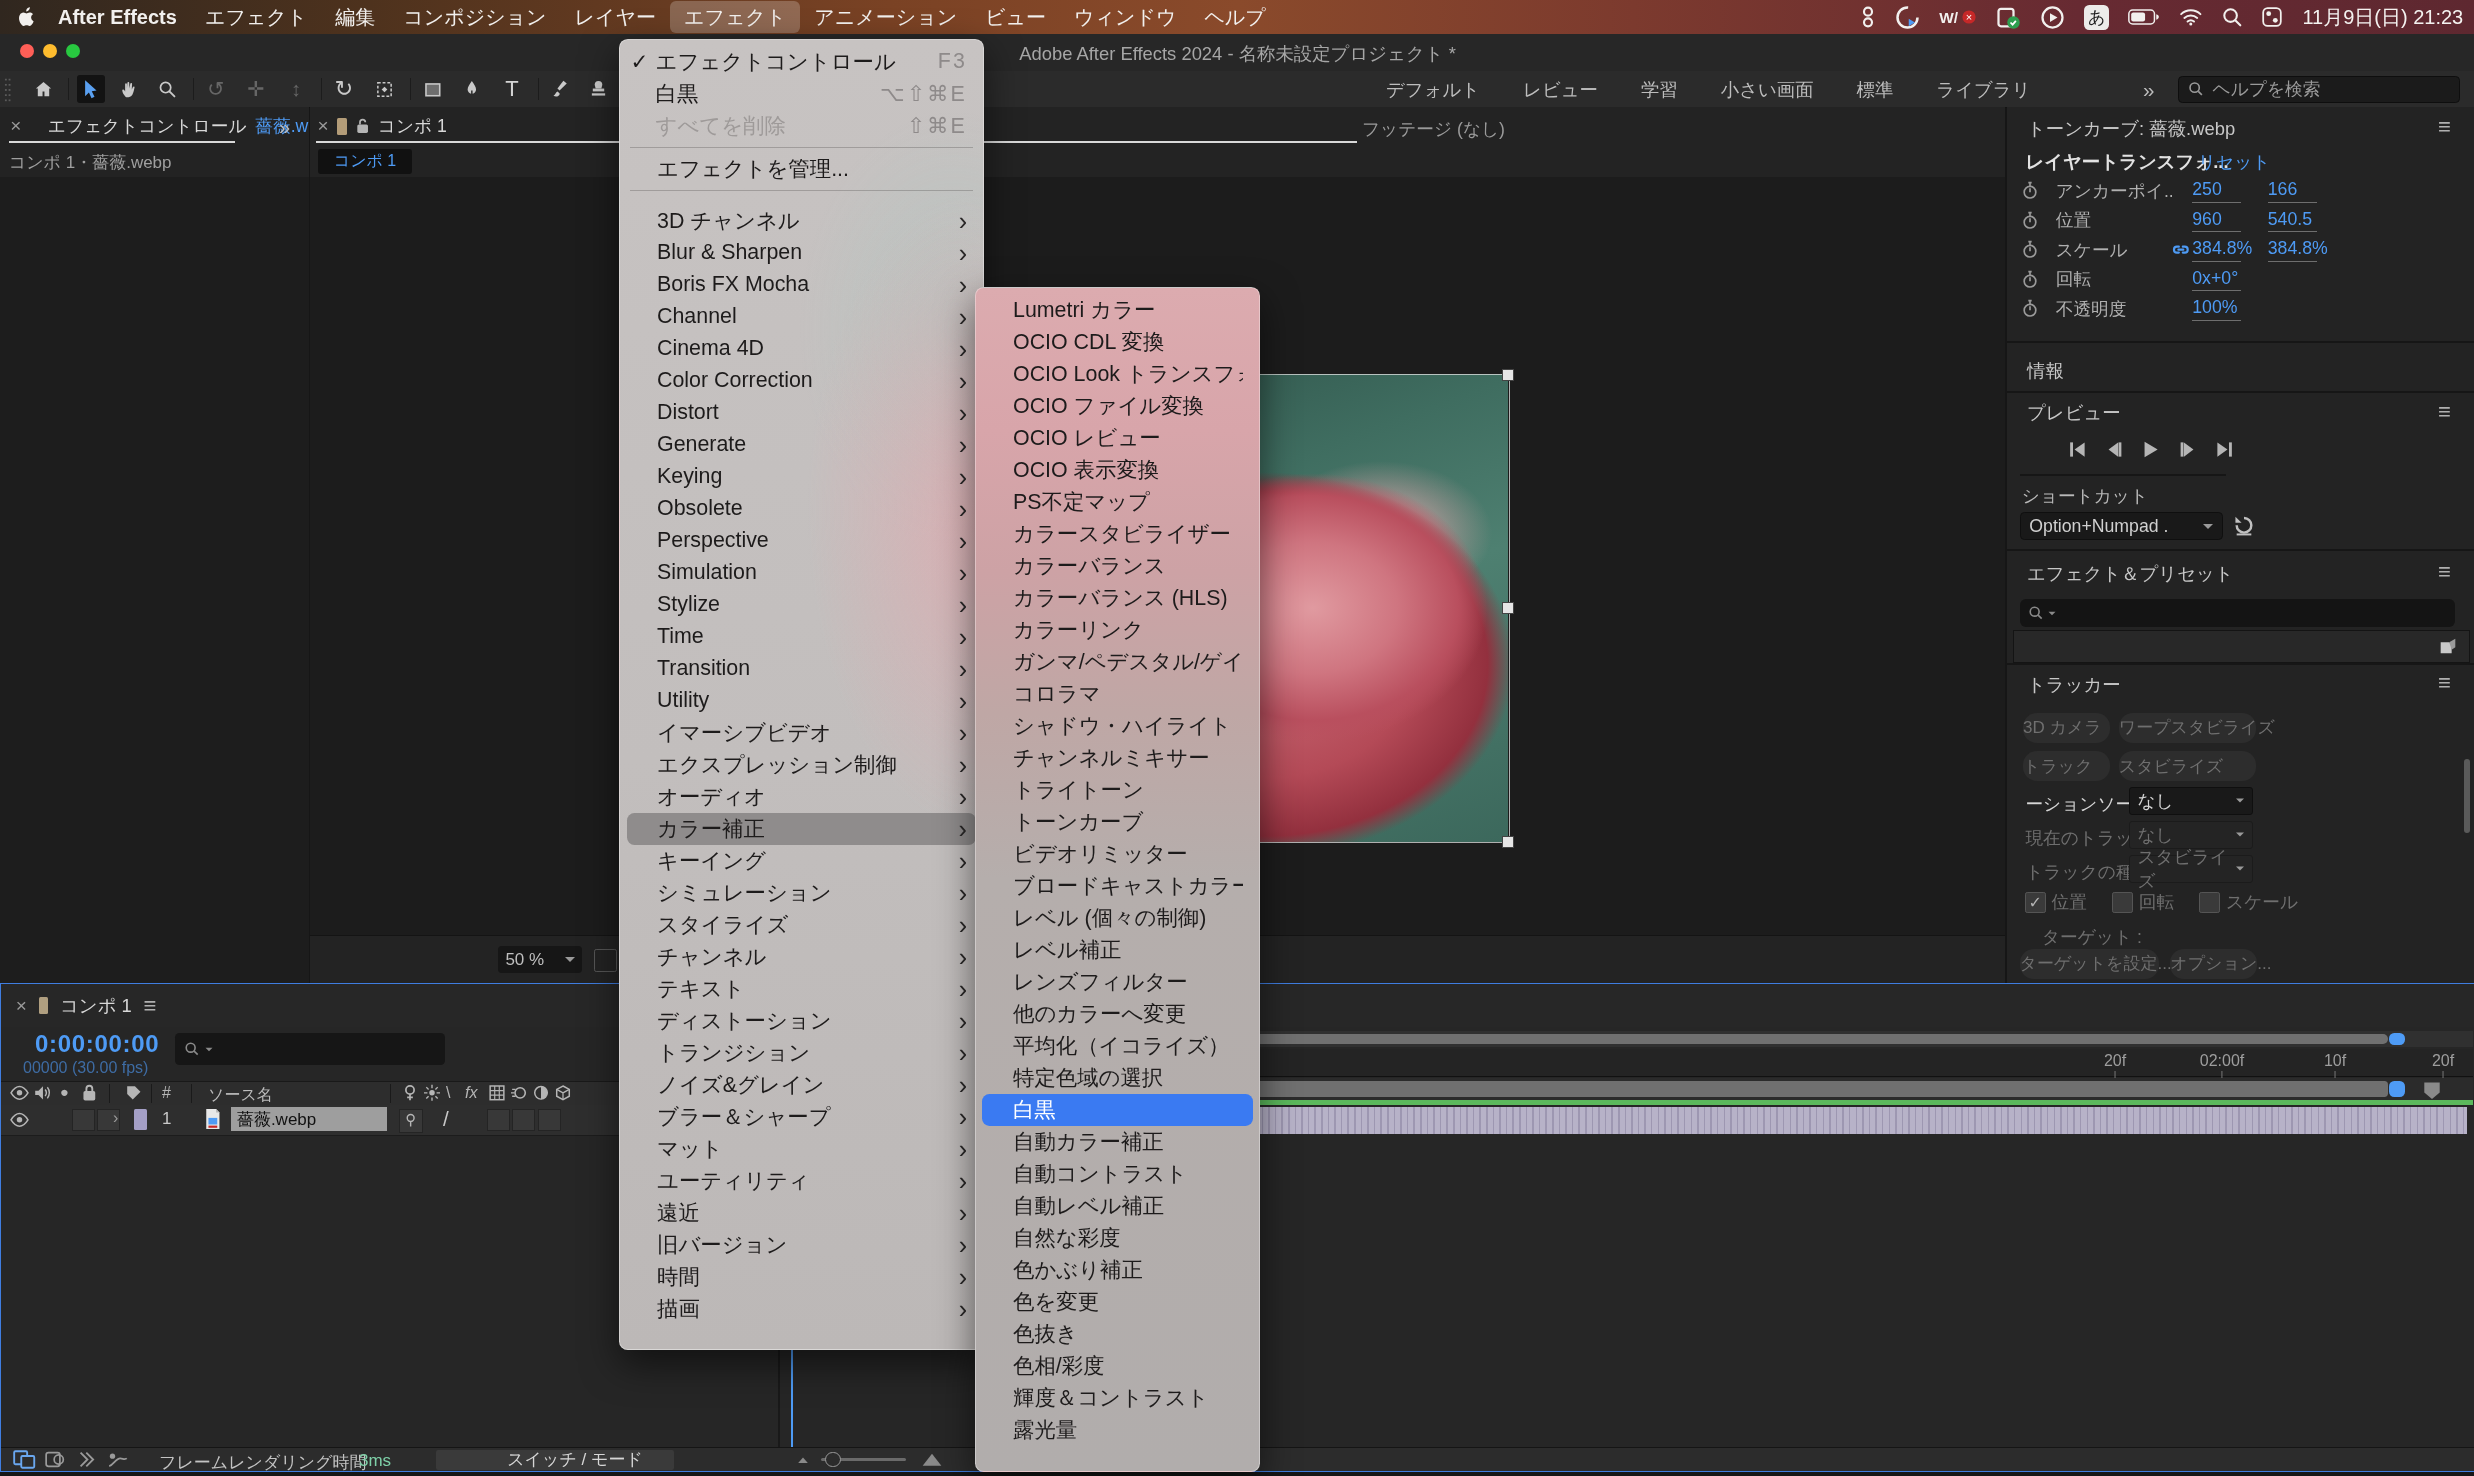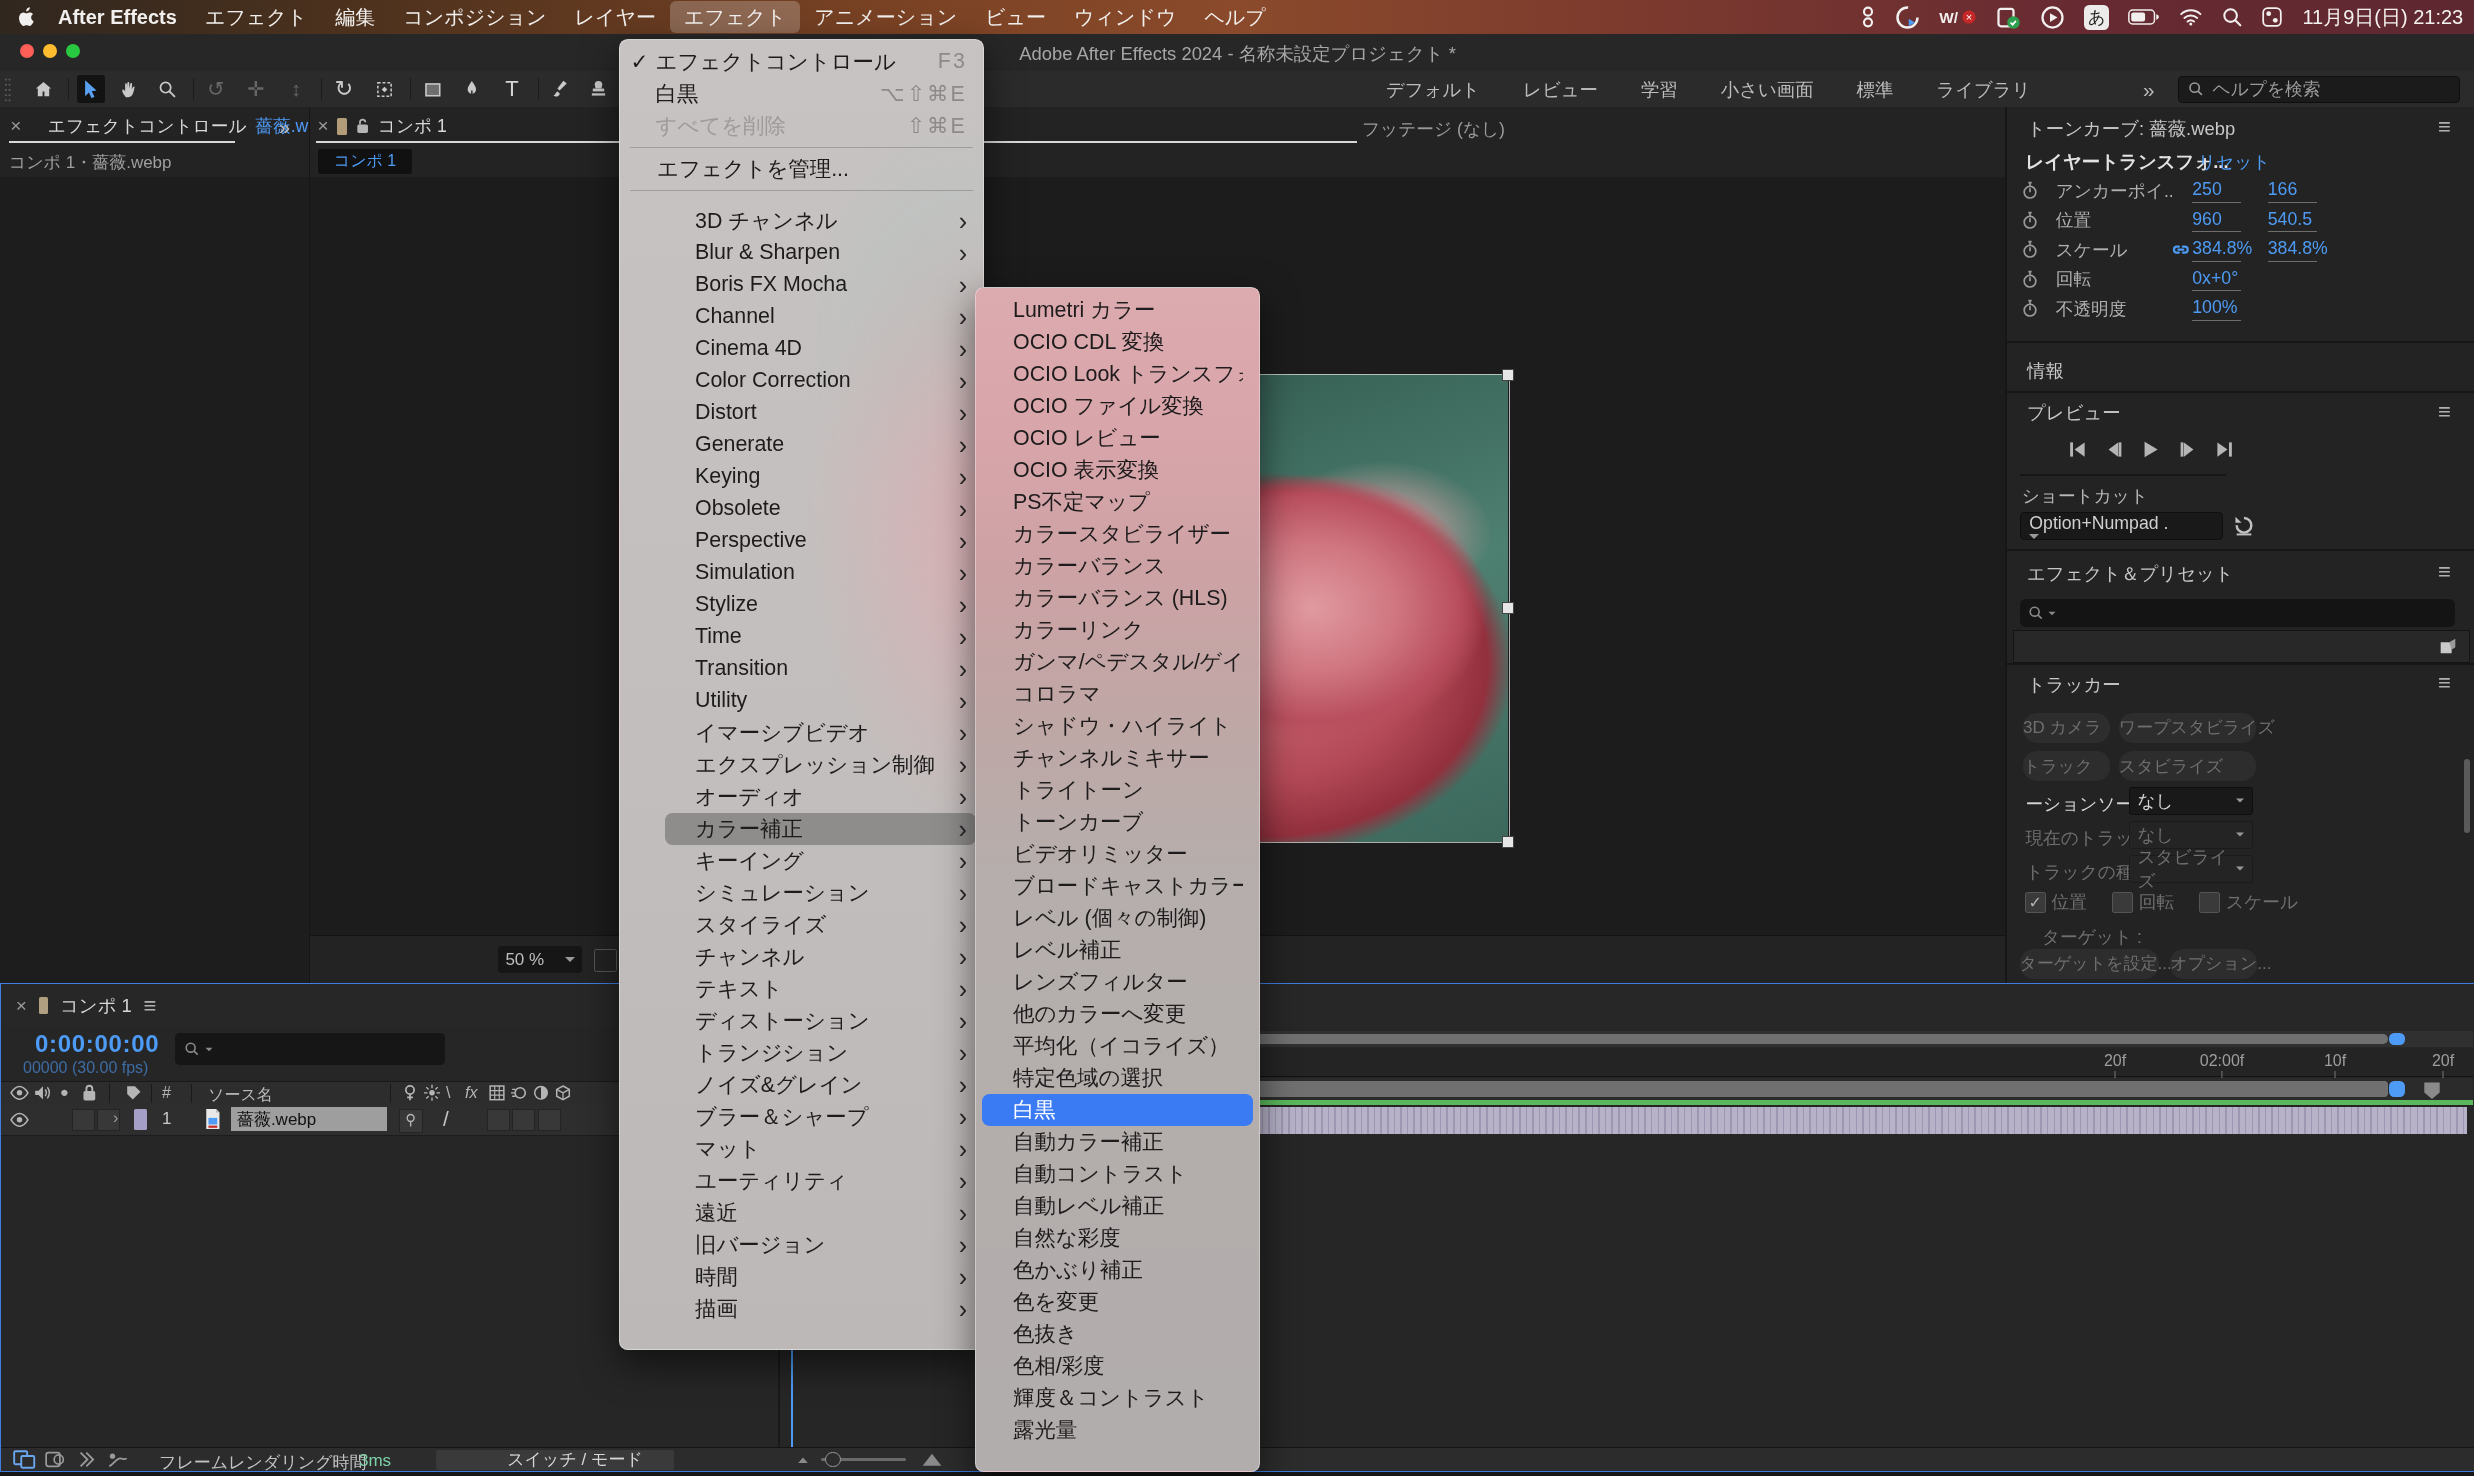--- a/index.html
+++ b/index.html
@@ -525,21 +525,21 @@
       <span>
           <svg width="19" height="19" viewBox="0 0 16 16">
             <path d="M2 2l8.5 6L2 14z" fill="#b5b5b5"></path>
             <path d="M13 2v12" stroke="#b5b5b5" stroke-width="2.4"></path>
           </svg>
         </span>
     </div>
     <div class="abs" style="left:12.5px;top:367px;width:206px;height:1.5px;background:#161616;"></div>
 
     <div class="abs" style="left:14.7px;top:377px;color:#b9b9b9;font-size:17.7px;">ショートカット</div>
-    <div class="abs" style="left:12.5px;top:405px;width:203px;height:28px;background:#191919;border:0.7px solid #0f0f0f;border-radius:4.4px;display:flex;justify-content:space-between;padding:0 8.8px;box-sizing:border-box;color:#d0d0d0;flex-direction:column;">
+    <div class="abs" style="left:12.5px;top:405px;width:203px;height:28px;background:#191919;border:0.7px solid #0f0f0f;border-radius:4.4px;display:flex;align-items:center;justify-content:space-between;padding:0 8.8px;box-sizing:border-box;color:#d0d0d0;">
       <span>Option+Numpad .</span>
       <span class="caret"></span>
     </div>
     <div class="abs" style="left:226px;top:407px;">
         <svg width="22" height="25" viewBox="0 0 18 20">
           <path d="M9 3a6 6 0 1 1-6 6" fill="none" stroke="#c0c0c0" stroke-width="2"></path>
           <path d="M3 4v5h5z" fill="#c0c0c0" transform="translate(-1,-2)"></path>
           <path d="M3 16.5h12" stroke="#c0c0c0" stroke-width="1.6"></path>
         </svg>
       </div>
@@ -874,21 +874,21 @@
           <span class="mi-check" style="visibility: hidden;">✓</span>
           <span class="mi-label">すべてを削除</span>
           <span class="mi-short">⇧⌘E</span>
         </div>
       </div>
     <div class="menu-divider"></div>
     <div class="menu-item">
       <span class="mi-label">エフェクトを管理...</span>
     </div>
     <div class="menu-divider"></div>
-    <div style="padding-top:8.8px;margin-left:38px;">
+    <div style="padding-top:8.8px;">
 
         <div class="menu-item">
           <span class="mi-label">3D チャンネル</span>
           <span class="mi-chev">›</span>
         </div>
 
         <div class="menu-item">
           <span class="mi-label">Blur &amp; Sharpen</span>
           <span class="mi-chev">›</span>
         </div>

